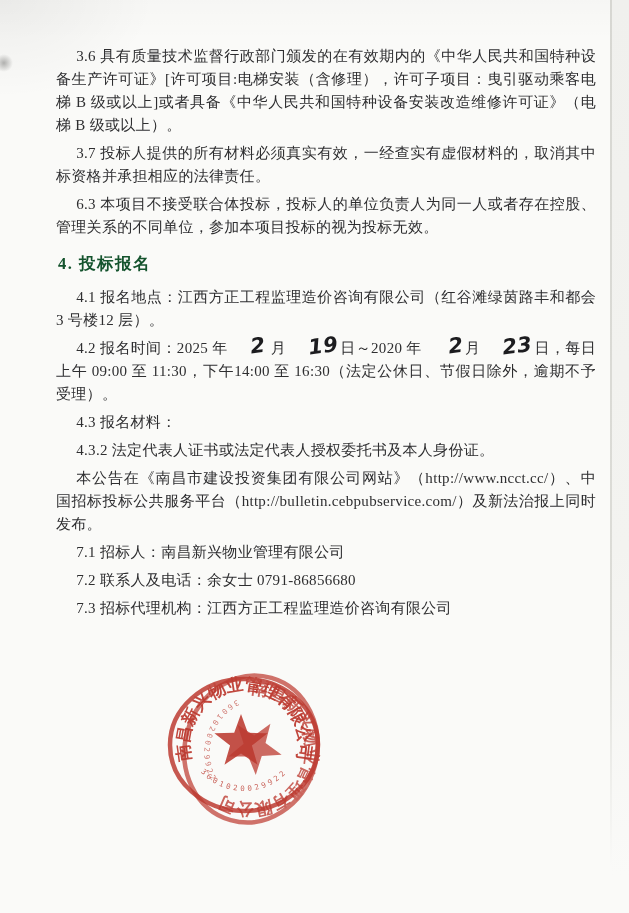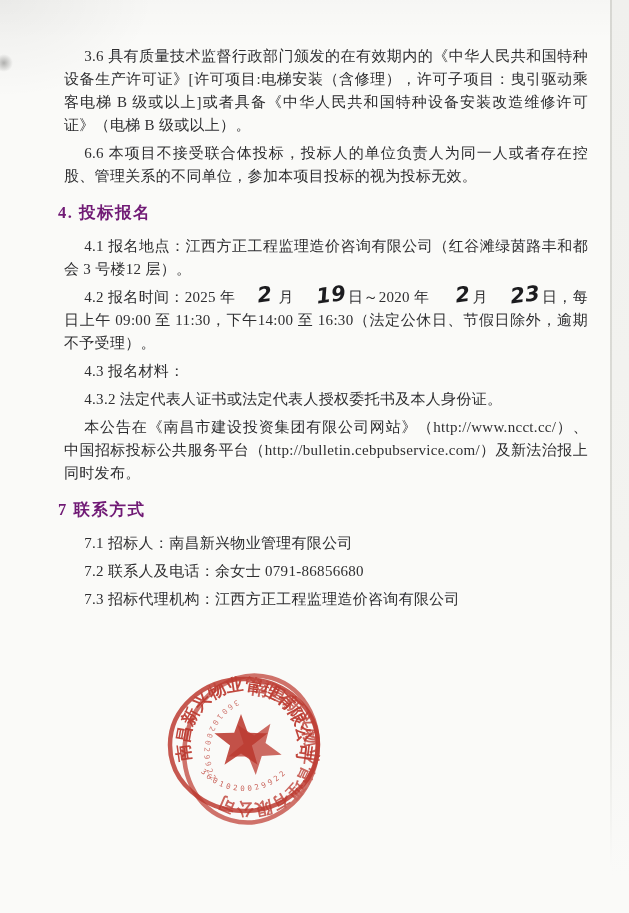--- a/index.html
+++ b/index.html
@@ -28,24 +28,24 @@
   .smudge{
     position:absolute;left:0;top:54px;width:13px;height:18px;
     background:radial-gradient(ellipse at 30% 50%, rgba(90,90,88,0.45), rgba(90,90,88,0) 70%);
   }
   .doc{
     position:absolute;left:56px;top:40px;width:540px;
     font-size:15px;line-height:23px;
     text-align:justify;
     letter-spacing:0.3px;
   }
-  .para{margin:5px 8px;text-indent:1.35em;}
+  .para{margin:5px 0;text-indent:1.35em;}
   .heading{
     margin:13px 0 11px 2px;
-    font-weight:bold;font-size:16.5px;color:#701a75;
+    font-weight:bold;font-size:16.5px;color:#14532d;
     letter-spacing:1.5px;text-indent:0;
   }
   .hand{
     font-family:"DejaVu Sans",sans-serif;
     font-style:italic;font-weight:600;
     font-size:21px;line-height:0;
     display:inline-block;
     transform:rotate(-7deg) translateY(1px);
     margin:0 2px;color:#1c1c1f;
   }
@@ -59,28 +59,28 @@
 </head>
 <body style="background: rgb(250, 250, 248); color: rgb(46, 46, 48);">
 
 <div class="page-shade"></div>
 <div class="edge-strip"></div>
 <div class="edge-line"></div>
 <div class="smudge"></div>
 
 <div class="doc">
     <p class="para"><span>3.6 具有质量技术监督行政部门颁发的在有效期内的《中华人民共和国特种设备生产许可证》[许可项目:电梯安装（含修理），许可子项目：曳引驱动乘客电梯 B 级或以上]或者具备《中华人民共和国特种设备安装改造维修许可证》（电梯 B 级或以上）。</span></p>
-    <p class="para"><span>6.6 本项目不接受联合体投标，投标人的单位负责人为同一人或者存在控股、管理关系的不同单位，参加本项目投标的视为投标无效。</span></p>
+    <p class="para"><span>3.7 投标人提供的所有材料必须真实有效，一经查实有虚假材料的，取消其中标资格并承担相应的法律责任。</span></p>
+    <p class="para"><span>6.3 本项目不接受联合体投标，投标人的单位负责人为同一人或者存在控股、管理关系的不同单位，参加本项目投标的视为投标无效。</span></p>
     <p class="heading"><span>4.  投标报名</span></p>
     <p class="para"><span>4.1 报名地点：江西方正工程监理造价咨询有限公司（红谷滩绿茵路丰和都会 3 号楼12 层）。</span></p>
     <p class="para"><span>4.2 报名时间：2025 年</span><span class="hand">2</span><span> 月</span><span class="hand">19</span><span>日～2020 年 </span><span class="hand">2</span><span>月</span><span class="hand">23</span><span>日，每日上午 09:00 至 11:30，下午14:00 至 16:30（法定公休日、节假日除外，逾期不予受理）。</span></p>
     <p class="para"><span>4.3  报名材料：</span></p>
     <p class="para"><span>4.3.2 法定代表人证书或法定代表人授权委托书及本人身份证。</span></p>
     <p class="para"><span>本公告在《南昌市建设投资集团有限公司网站》（http://www.ncct.cc/）、中国招标投标公共服务平台（http://bulletin.cebpubservice.com/）及新法治报上同时发布。</span></p>
-    <p class="heading"><span>7 联系方式</span></p>
     <p class="para"><span>7.1 招标人：南昌新兴物业管理有限公司</span></p>
     <p class="para"><span>7.2 联系人及电话：余女士 0791-86856680</span></p>
     <p class="para"><span>7.3 招标代理机构：江西方正工程监理造价咨询有限公司</span></p>
   </div>
 
 <svg class="stamp-svg" viewBox="0 0 192 188" xmlns="http://www.w3.org/2000/svg" style="color: rgb(192, 58, 48);">
   <defs>
     <path id="arc-top" d="M 38.4 109.5 A 55 55 0 1 1 133.6 109.5" fill="none"></path>
     <path id="arc-bottom" d="M 33 95 A 59 59 0 0 0 139 95" fill="none"></path>
     <g id="seal-parts">

